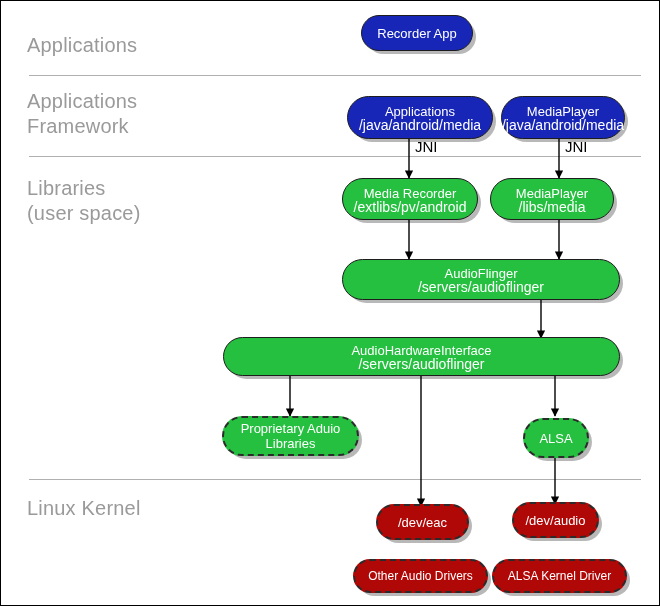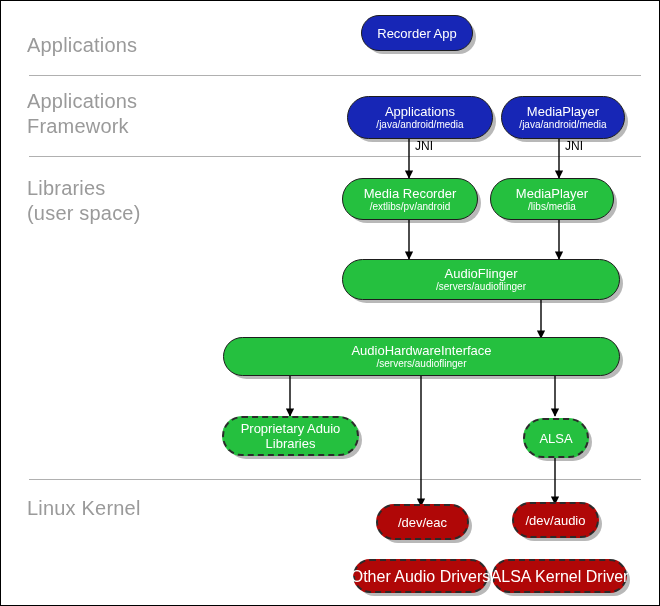--- a/index.html
+++ b/index.html
@@ -45,21 +45,21 @@
     left: 0;
     top: 0;
     width: 660px;
     height: 606px;
     pointer-events: none;
   }
 
   .wire-label {
     position: absolute;
     color: #000000;
-    font-size: 12px;
+    font-size: 15px;
     line-height: 13px;
   }
 
   
   .node {
     position: absolute;
     box-sizing: border-box;
     border-radius: 999px;
     display: flex;
     flex-direction: column;
@@ -69,29 +69,29 @@
     color: #ffffff;
     box-shadow: 4px 4px 0 -1px rgba(0,0,0,0.28);
     border: 1px solid #1d1d1d;
   }
   .node .title {
     font-size: 13px;
     line-height: 15px;
     white-space: nowrap;
   }
   .node .sub {
-    font-size: 10px;
+    font-size: 14px;
     line-height: 12px;
     white-space: nowrap;
   }
   .node.blue  { background: #1726b6; }
   .node.green { background: #25c03f; }
   .node.red   { background: #b00707; }
   .node.dashed { border: 2px dashed #2b2b2b; }
-  .node.small .title { font-size: 16px; }
+  .node.small .title { font-size: 12px; }
 </style>
 </head>
 <body>
 
 <div id="canvas">
 
   <div class="divider" style="left:28px; top:74px;  width:612px;"></div>
   <div class="divider" style="left:28px; top:155px; width:612px;"></div>
   <div class="divider" style="left:28px; top:478px; width:612px;"></div>
 

